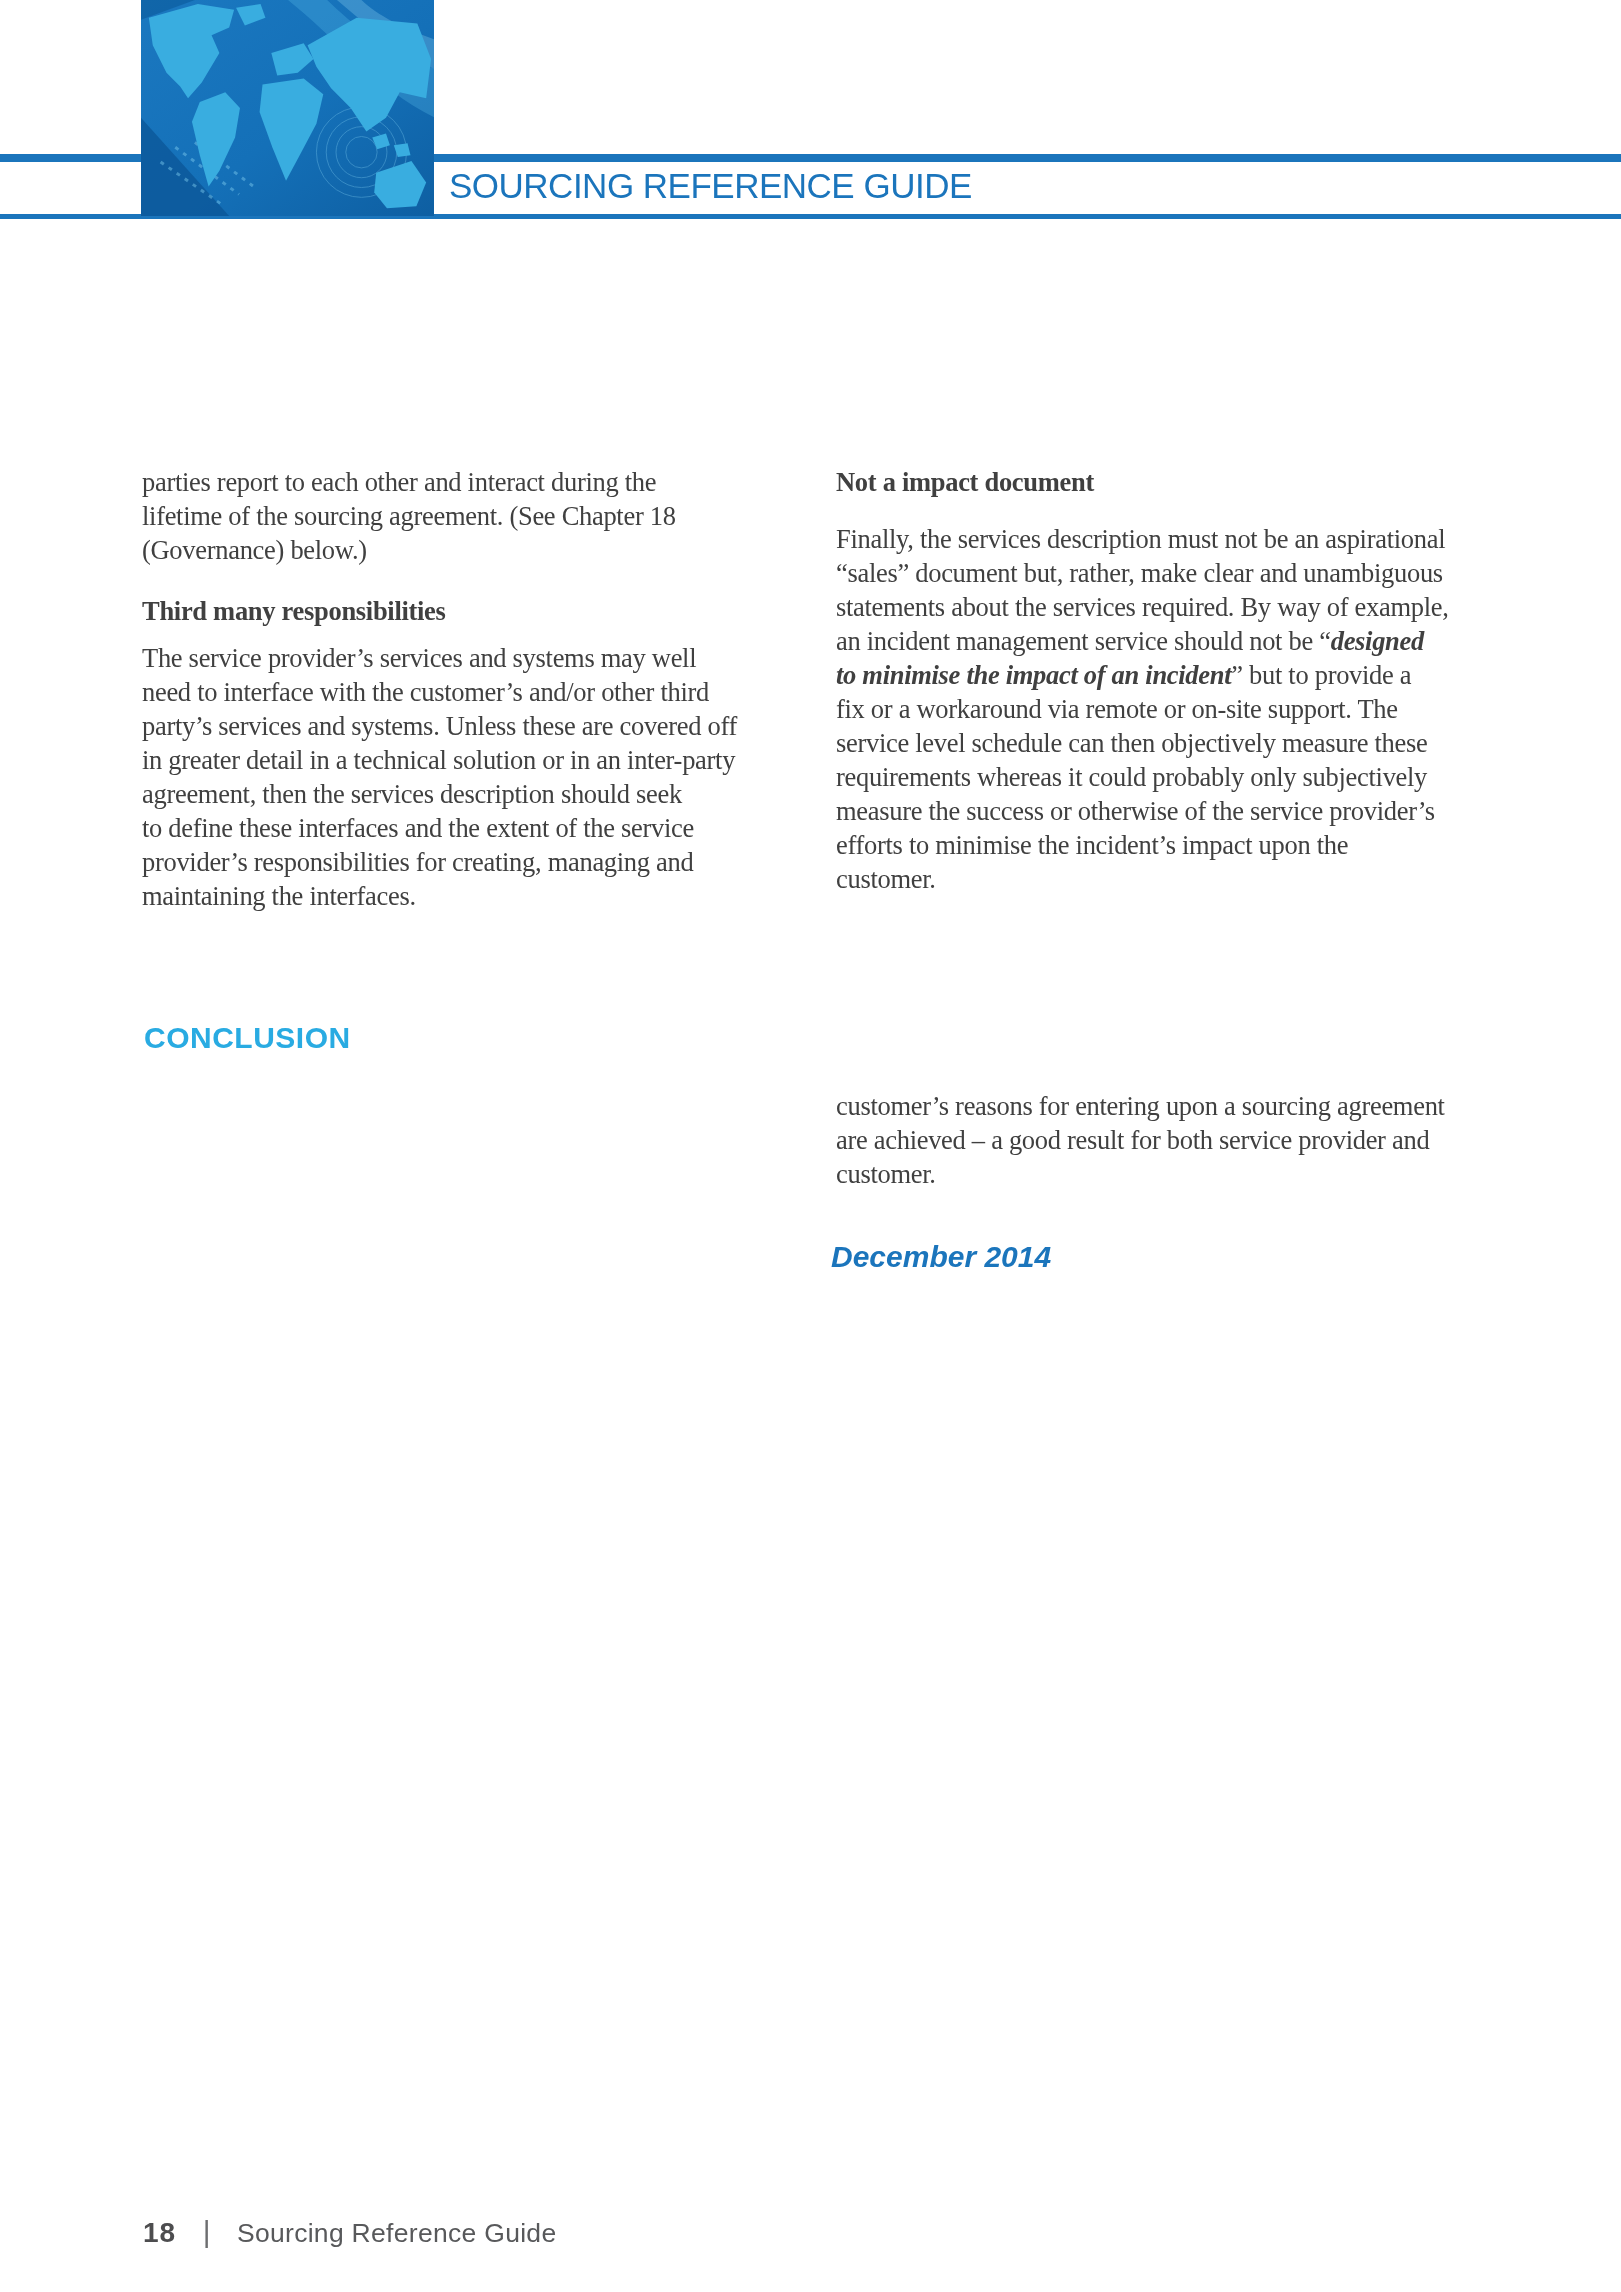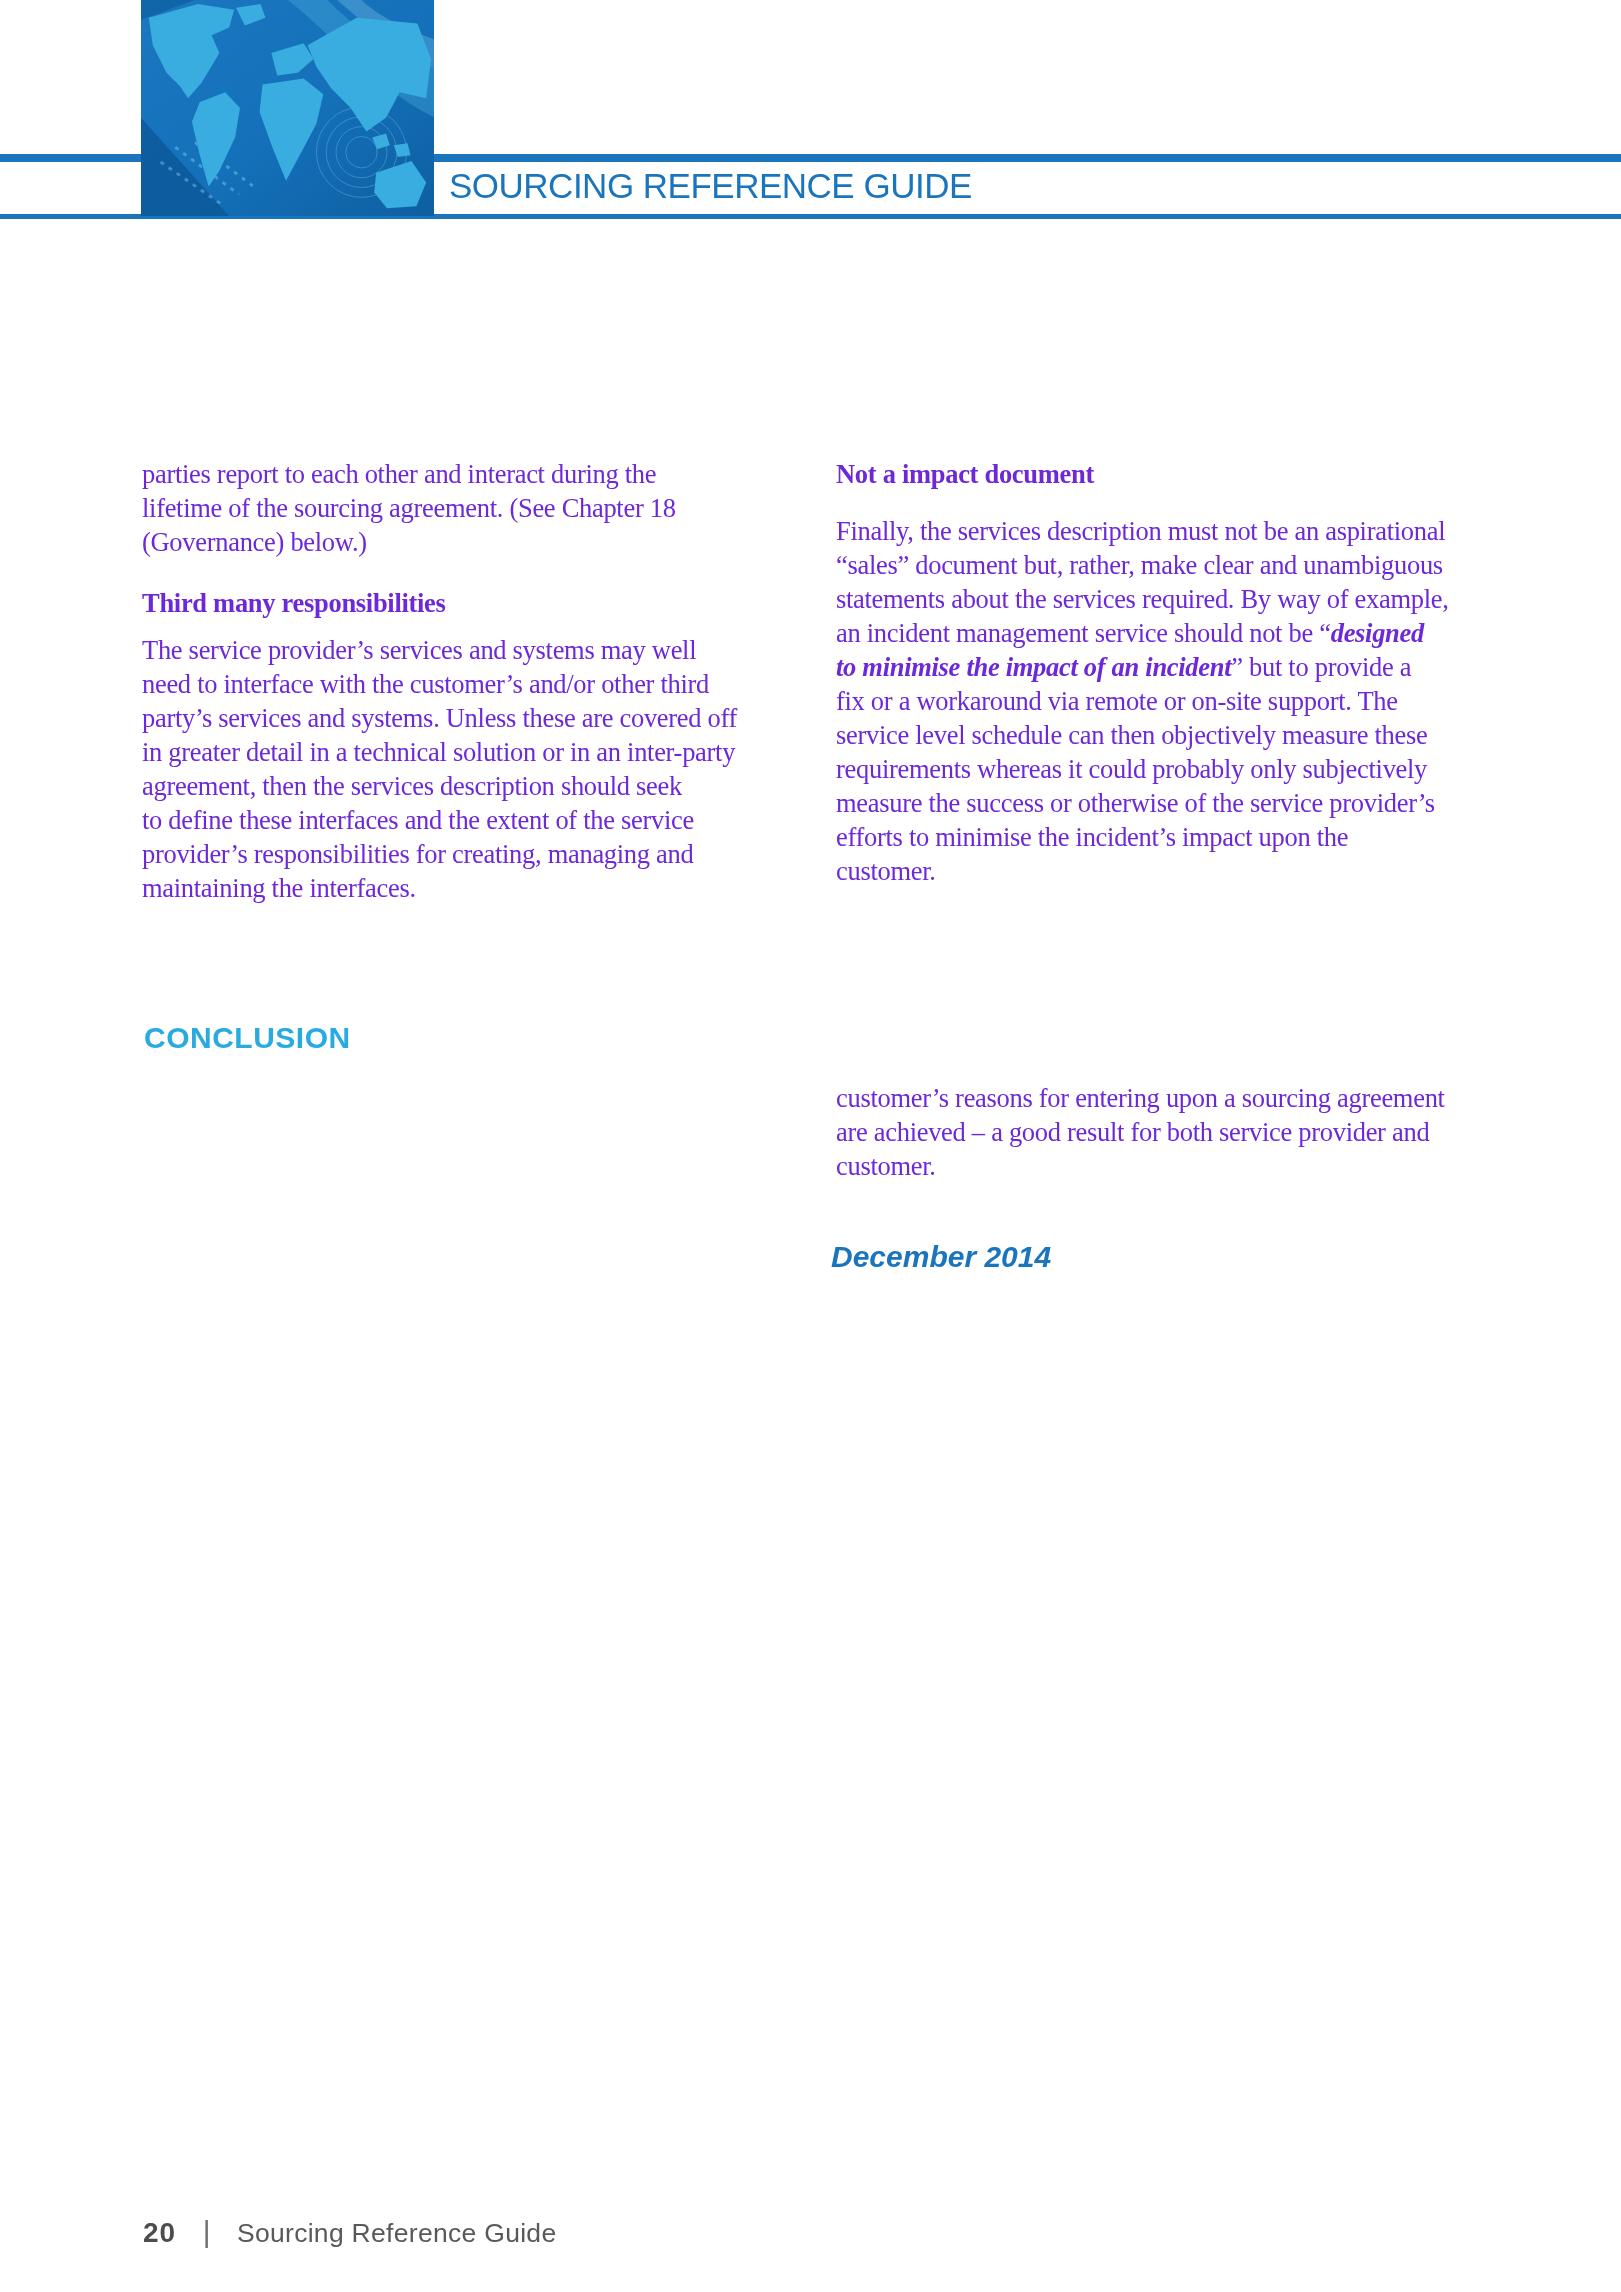--- a/index.html
+++ b/index.html
@@ -11,21 +11,21 @@
   .rule{position:absolute;left:0;width:1621px;background:#1b75bc;}
   .rule-top{top:154px;height:7.8px;}
   .rule-bottom{top:214px;height:4.9px;}
   .map{position:absolute;left:141px;top:0;width:293px;height:216px;z-index:2;}
   .map svg{display:block;width:100%;height:100%;}
   .page-title{position:absolute;left:449px;top:165px;
       font:400 35px/41px "Liberation Sans",sans-serif;color:#1b75bc;letter-spacing:-0.5px;}
 
   
   .txt{position:absolute;white-space:pre;font:26.5px/34px "Liberation Serif",serif;
-       color:#6d28d9;letter-spacing:-0.3px;}
+       color:#404040;letter-spacing:-0.3px;margin-top:8px;}
   .h{font-weight:bold;}
   .em{font-weight:bold;font-style:italic;}
 
   .conclusion-heading{position:absolute;left:144px;top:1021px;
       font:800 30px/33px "Liberation Sans",sans-serif;color:#29abe2;letter-spacing:0.5px;}
   .date{position:absolute;left:831px;top:1238px;
       font:italic 700 30px/37px "Liberation Sans",sans-serif;color:#1b75bc;}
 
   
   .footer{position:absolute;left:143px;top:2215px;display:flex;align-items:baseline;
@@ -114,19 +114,19 @@
 efforts to minimise the incident’s impact upon the
 customer.</span></div>
 
   <div class="conclusion-heading">CONCLUSION</div>
   <div class="txt" style="left:836px;top:1081px">customer’s reasons for entering upon a sourcing agreement
 are achieved – a good result for both service provider and
 customer.</div>
   <div class="date">December 2014</div>
 
   <div class="footer">
-    <span class="pagenum">20</span>
+    <span class="pagenum">18</span>
     <span class="sep">|</span>
     <span class="doctitle">Sourcing Reference Guide</span>
   </div>
 
 </div>
 
 
 </body></html>

